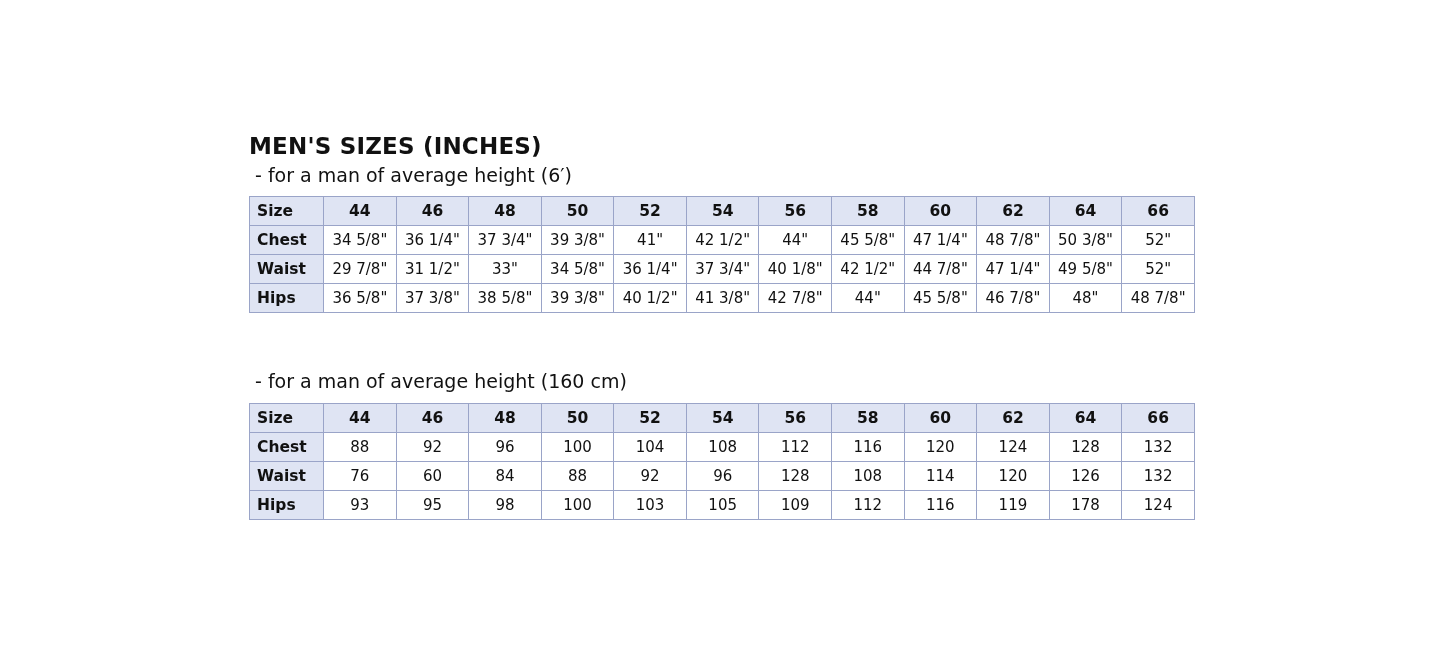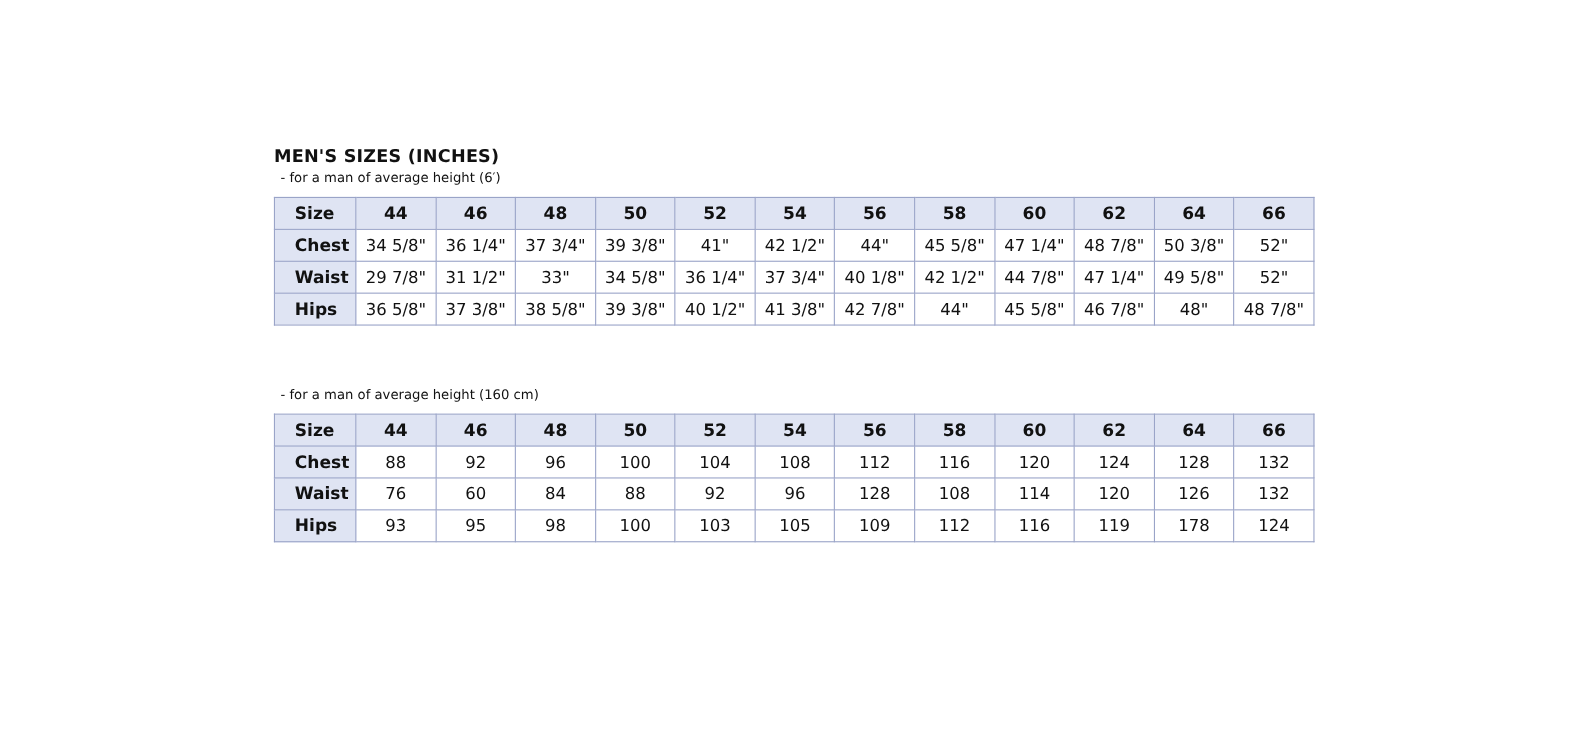--- a/index.html
+++ b/index.html
@@ -18,30 +18,30 @@
   .page {
     position: absolute;
     left: 249px;
     top: 132px;
     width: 946px;
   }
   .table-block { margin-bottom: 0; }
   .block-gap { height: 54px; }
 
   .title {
-    font-size: 16px;
+    font-size: 23px;
     font-weight: bold;
     letter-spacing: 0.2px;
     color: #111111;
     line-height: 1.25;
     margin: 0;
     white-space: nowrap;
   }
   .subtitle {
-    font-size: 12px;
+    font-size: 19px;
     font-weight: normal;
     color: #111111;
     line-height: 1.3;
     margin: 2px 0 0 6px;
     white-space: nowrap;
   }
 
   table {
     border-collapse: collapse;
     margin-top: 9px;
@@ -61,21 +61,21 @@
   }
   tr.header-row td {
     background: #dfe4f3;
     font-weight: bold;
     font-size: 15.5px;
   }
   td.row-label {
     background: #dfe4f3;
     font-weight: bold;
     text-align: left;
-    padding-left: 18px;
+    padding-left: 7px;
     font-size: 15.5px;
   }
   col.label-col { width: 74px; }
   col.data-col  { width: 72.5px; }
 </style>
 </head>
 <body>
 
 <div class="page">
 

